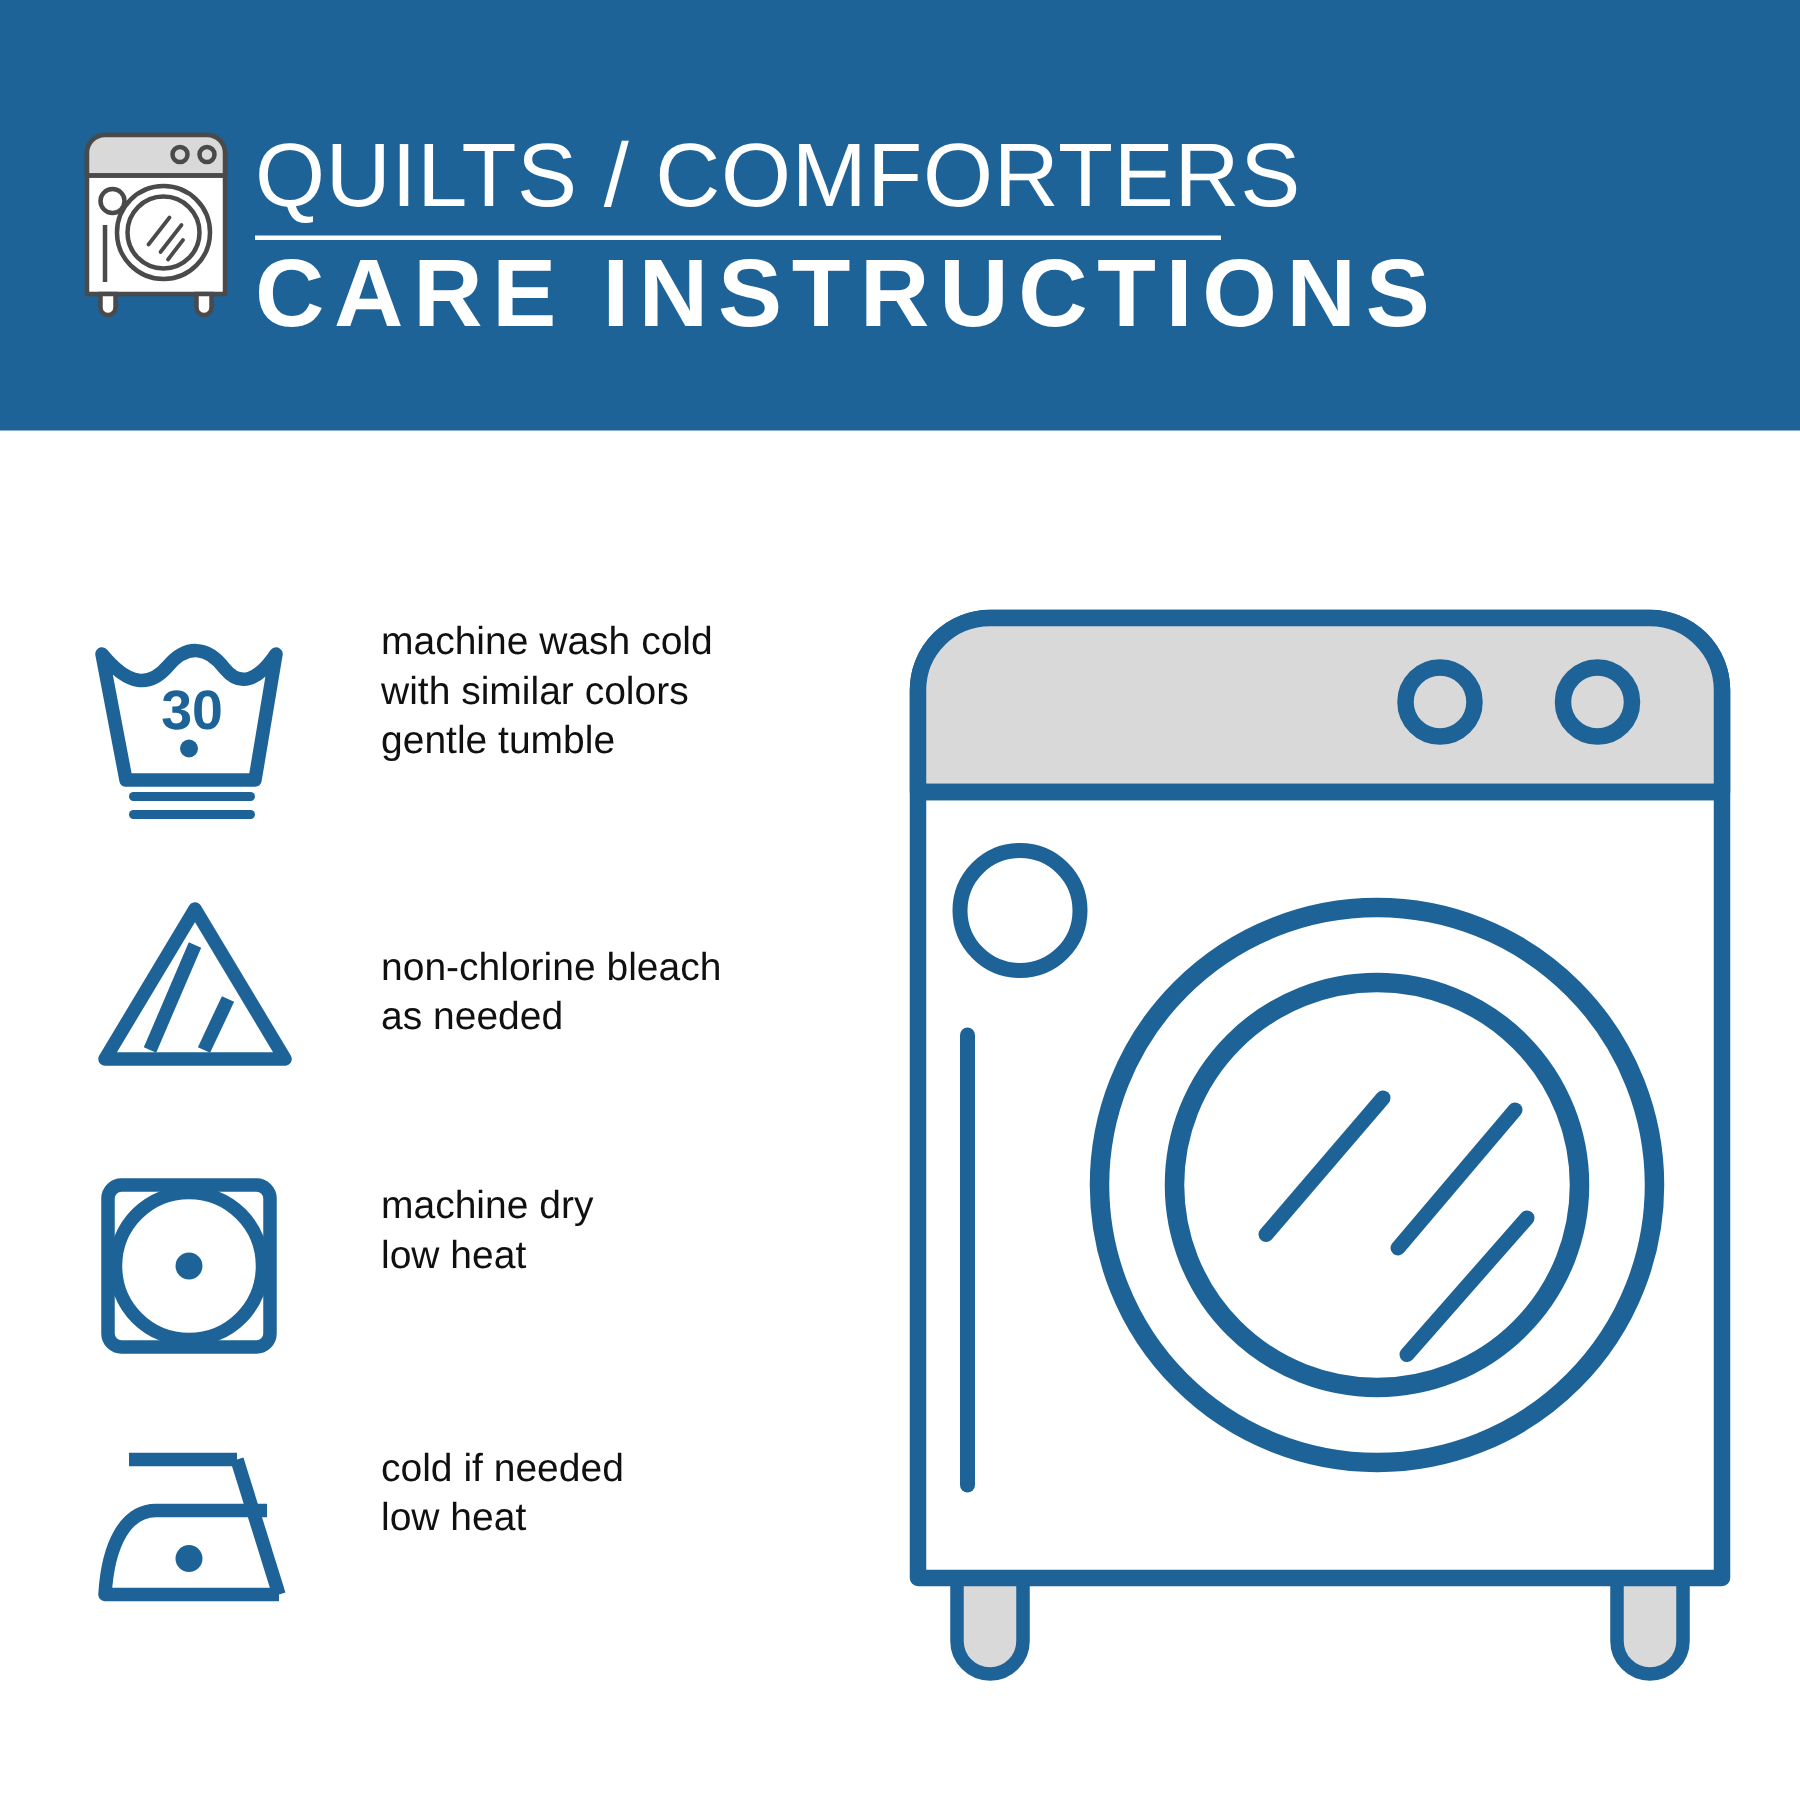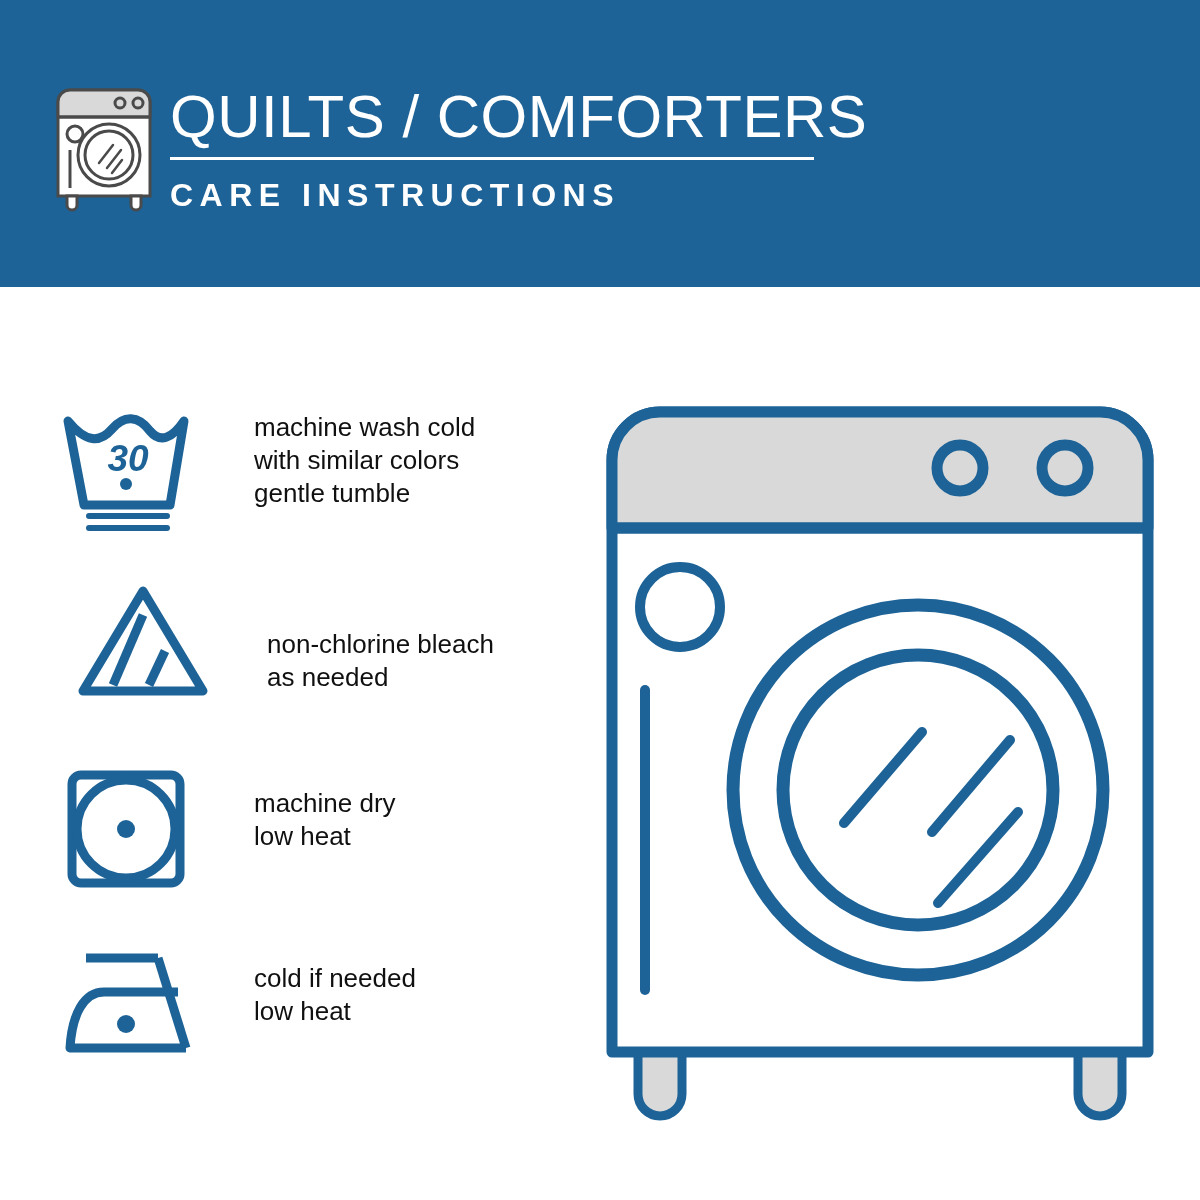--- a/index.html
+++ b/index.html
@@ -51,21 +51,21 @@
     text-align: center;
   }
   .title-rule {
     width: 644px;
     height: 3px;
     background: #ffffff;
     margin: 7px 0 6px 0;
   }
   .title-sub {
     color: #ffffff;
-    font-size: 32px;
+    font-size: 64px;
     font-weight: 700;
     letter-spacing: 6.5px;
     line-height: 58px;
     white-space: nowrap;
   }
 
   
   .care-list {
     position: absolute;
     left: 0;
@@ -73,31 +73,30 @@
     width: 560px;
     height: 913px;
   }
   .care-row {
     position: absolute;
     left: 0;
     width: 560px;
     height: 175px;
   }
   .care-row-0 { top: 122px; }
-  .care-row-1 { top: 294px; margin-left: 13px; }
+  .care-row-1 { top: 294px; }
   .care-row-2 { top: 480px; }
   .care-row-3 { top: 655px; }
 
   .care-icon {
     position: absolute;
     left: 60px;
-    top: 0;
+    top: 15px;
     width: 140px;
     height: 125px;
-    font-style: italic;
   }
   .care-text {
     position: absolute;
     left: 254px;
     width: 290px;
     color: #101010;
     font-size: 26px;
     font-weight: 400;
     line-height: 33px;
   }

